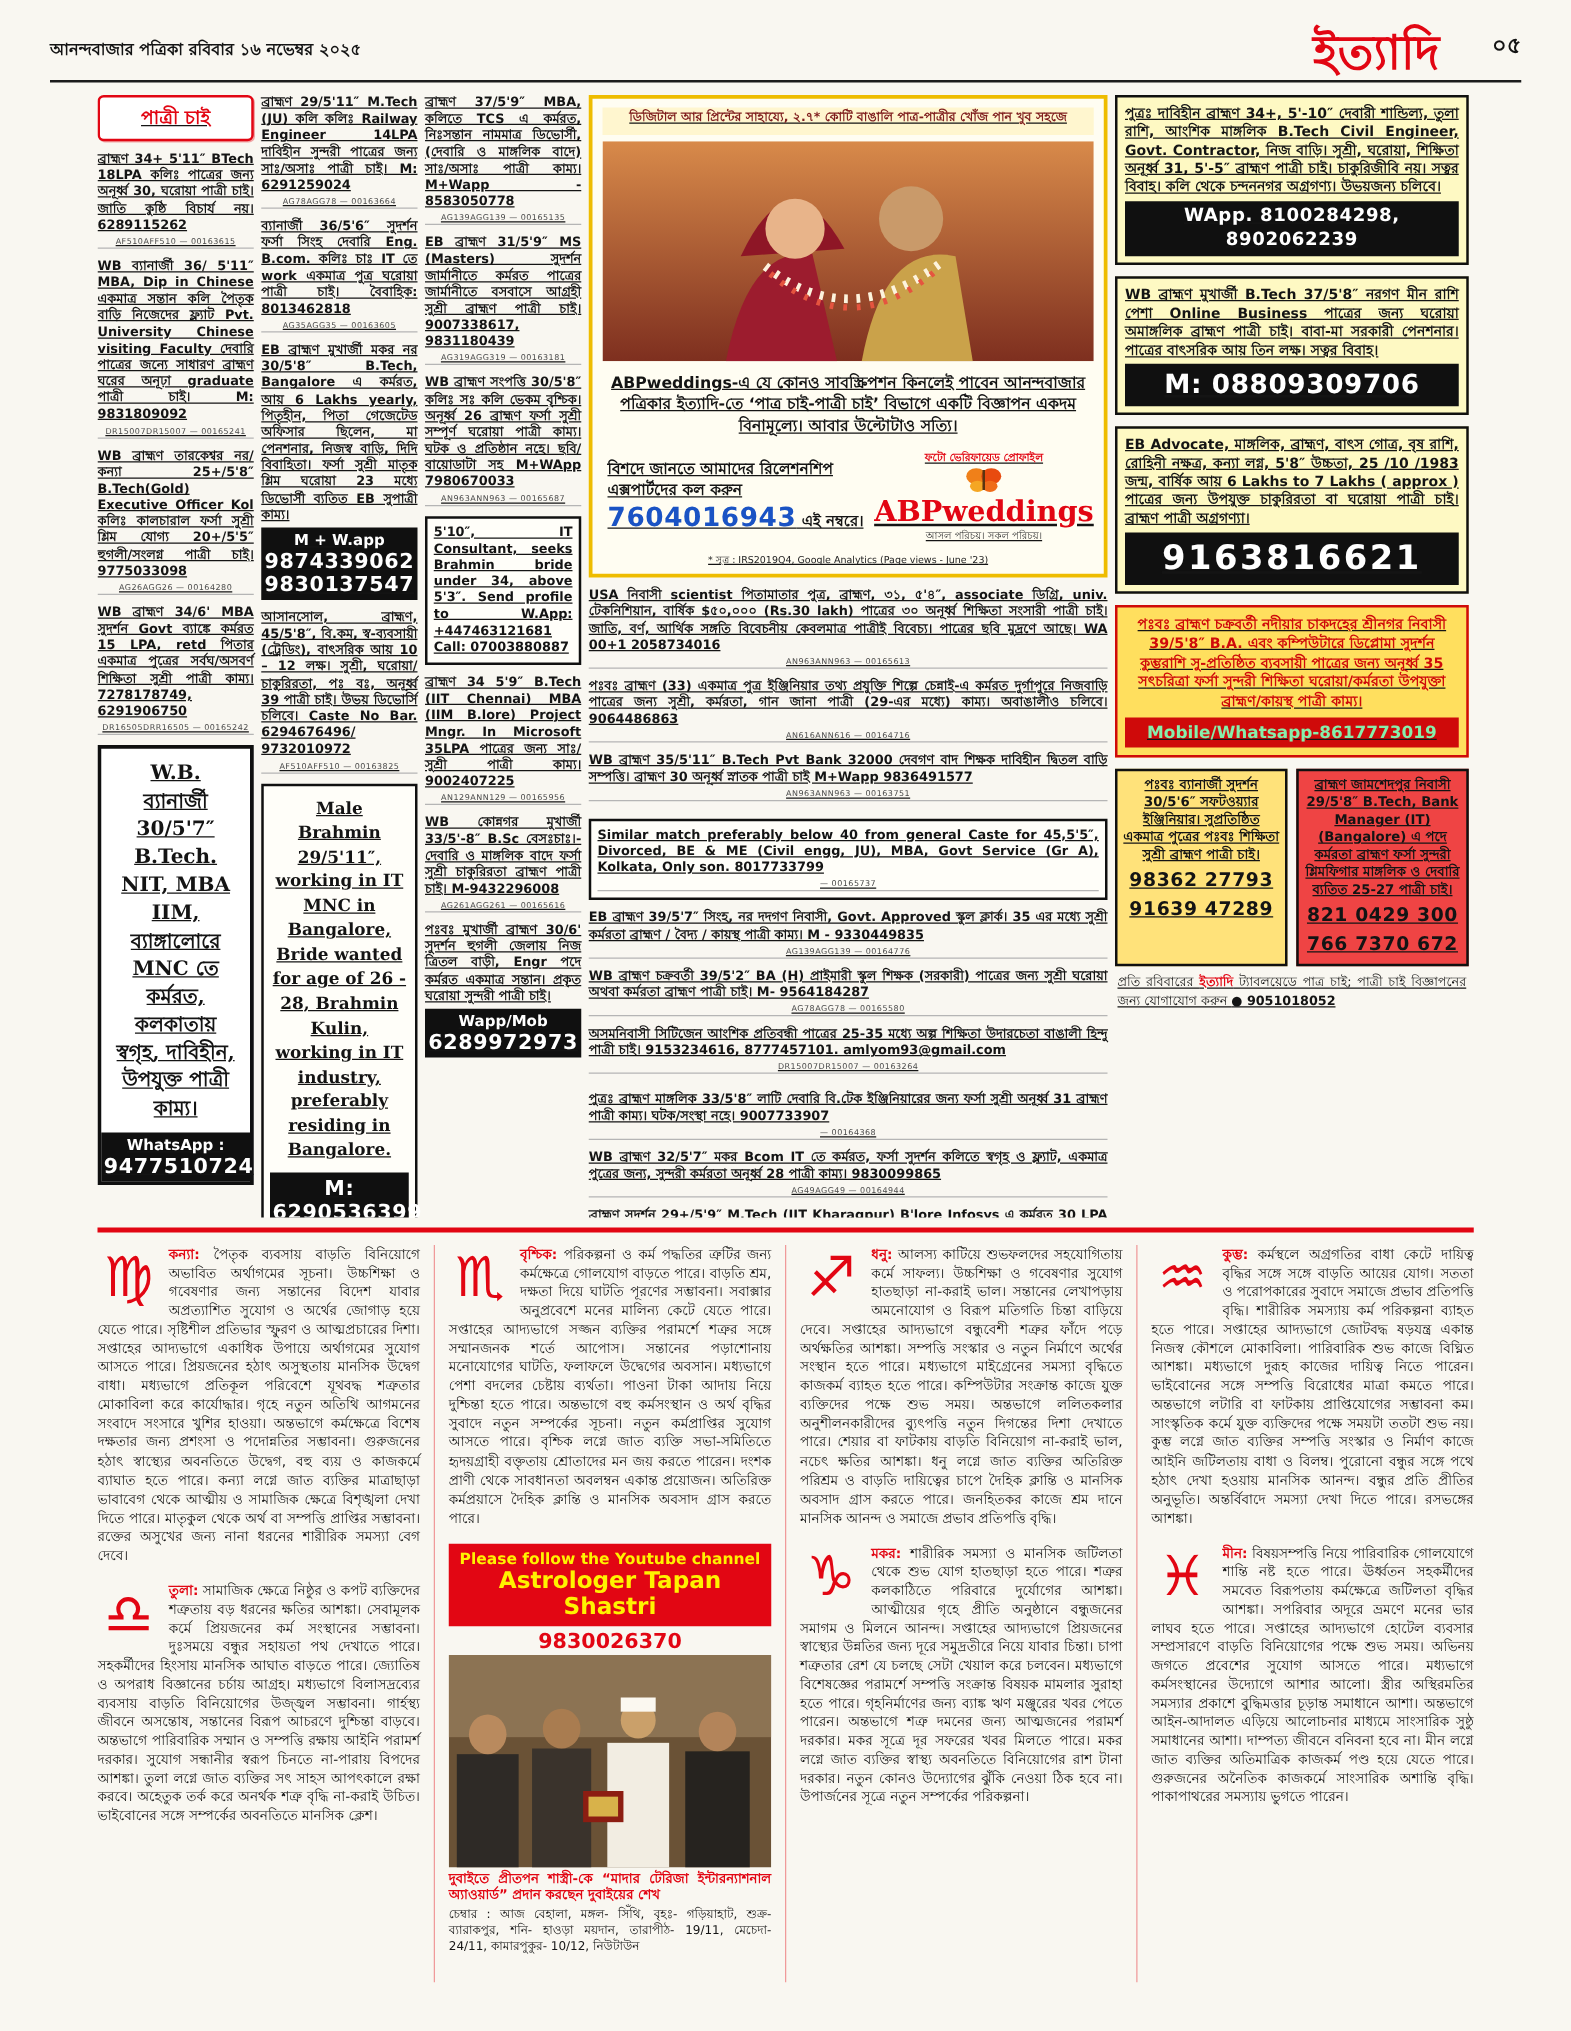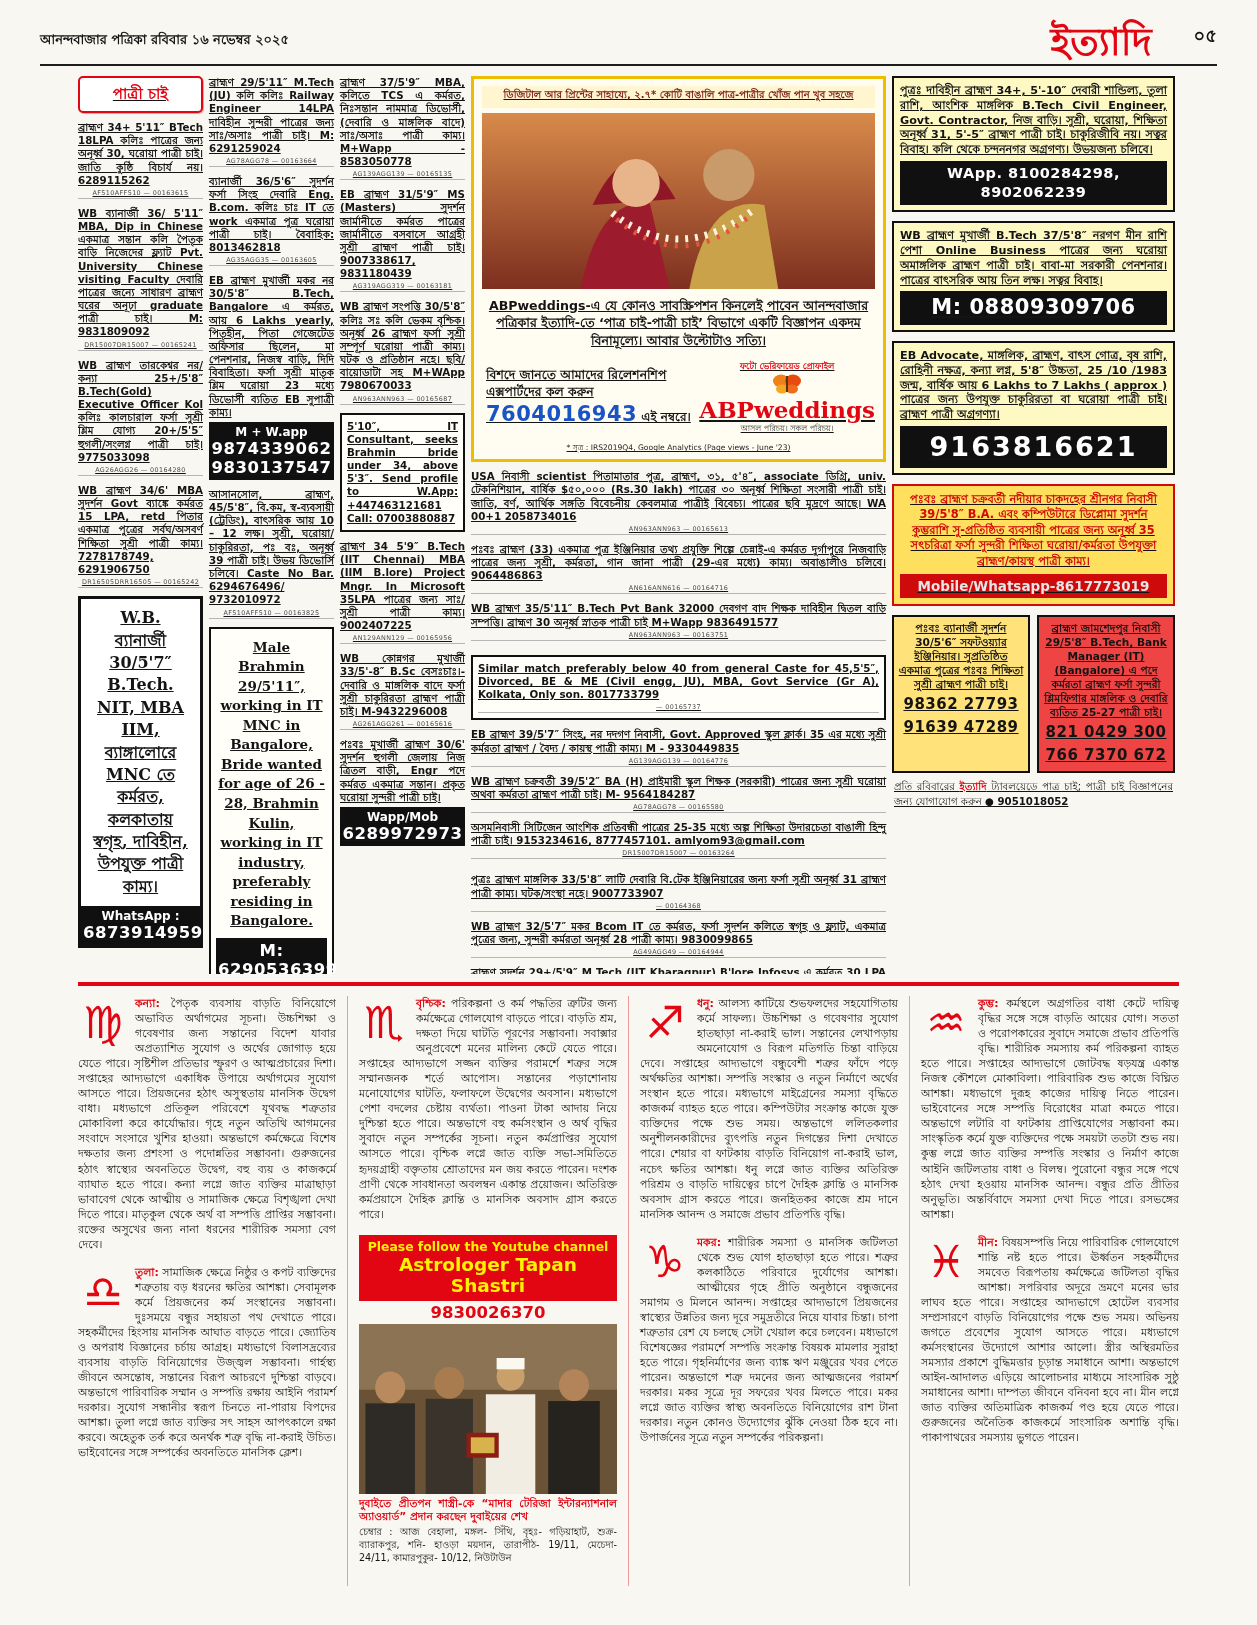--- a/index.html
+++ b/index.html
@@ -52,21 +52,21 @@
   .midcols { display:flex; gap:6px; margin-top:8px;flex-direction:column; }
   .mcol { flex:1; }
   
   .rbox { border:2.5px solid #101010; background:#fef9c3; padding:6px 6px 5px; margin-bottom:9px;
     font-size:11.2px; font-weight:700; text-align:justify; line-height:1.32; }
   .rbox .strip.n1 .num { font-size:14.5px; }
   .rbox .strip.n2 .num { font-size:21px; }
   .rbox .strip.n3 .num { font-size:27px; letter-spacing:2px; }
   .ybox { border:2.5px solid #cf0a0a; background:#ffdf5e; color:#cf0a0a; padding:6px; margin-bottom:9px;
     font-weight:700; font-size:11.4px; text-align:center; line-height:1.36; }
-  .rstrip { background:#cf0a0a; color:#e5e5e5; font-size:13.5px; font-weight:700; padding:3px 2px; margin-top:5px; text-align:center; }
+  .rstrip { background:#cf0a0a; color:#86efac; font-size:13.5px; font-weight:700; padding:3px 2px; margin-top:5px; text-align:center; }
   .pair { display:flex; gap:7px; margin-bottom:7px; }
   .pbox { flex:1; border:2.5px solid #101010; padding:5px 4px; font-size:10.6px; font-weight:700; text-align:center; line-height:1.32; background:#ef4444; }
   .pbox.yellow { background:#ffe27a; }
   .pnum { font-size:15px; margin-top:3px; letter-spacing:.5px; }
   .rfoot { font-size:10.2px; line-height:1.45; text-align:justify; padding:0 2px; }
   .rfoot .brand { color:#e20613; font-weight:700; }
   .rfoot .ph { font-weight:700; }
   
   .horo { margin:8px 78px 0; border-top:4px solid #e20613; padding-top:10px; display:flex; height:604px; overflow:hidden; }
   .hcol { flex:1; padding:0 11px; border-left:1.5px solid #f09a9a; }
@@ -115,21 +115,21 @@
           <div class="code">AG26AGG26 — 00164280</div>
         </div>
       <div class="ad">
           <p>WB ব্রাহ্মণ 34/6' MBA সুদর্শন Govt ব্যাঙ্কে কর্মরত 15 LPA, retd পিতার একমাত্র পুত্রের সর্বঘ/অসবর্ণ শিক্ষিতা সুশ্রী পাত্রী কাম্য। 7278178749, 6291906750</p>
           <div class="code">DR16505DRR16505 — 00165242</div>
         </div>
       <div class="feature">
         <p class="ftext">W.B. ব্যানার্জী 30/5'7″ B.Tech. NIT, MBA IIM, ব্যাঙ্গালোরে MNC তে কর্মরত, কলকাতায় স্বগৃহ, দাবিহীন, উপযুক্ত পাত্রী কাম্য।</p>
         <div class="strip">
           <span class="lbl">WhatsApp :</span>
-          <span class="num">6873914959</span>
+          <span class="num">9477510724</span>
         </div>
       </div>
     </div>
 
     <div class="col">
       <div class="ad">
           <p>ব্রাহ্মণ 29/5'11″ M.Tech (JU) কলি কলিঃ Railway Engineer 14LPA দাবিহীন সুন্দরী পাত্রের জন্য সাঃ/অসাঃ পাত্রী চাই। M: 6291259024</p>
           <div class="code">AG78AGG78 — 00163664</div>
         </div>
       <div class="ad">

